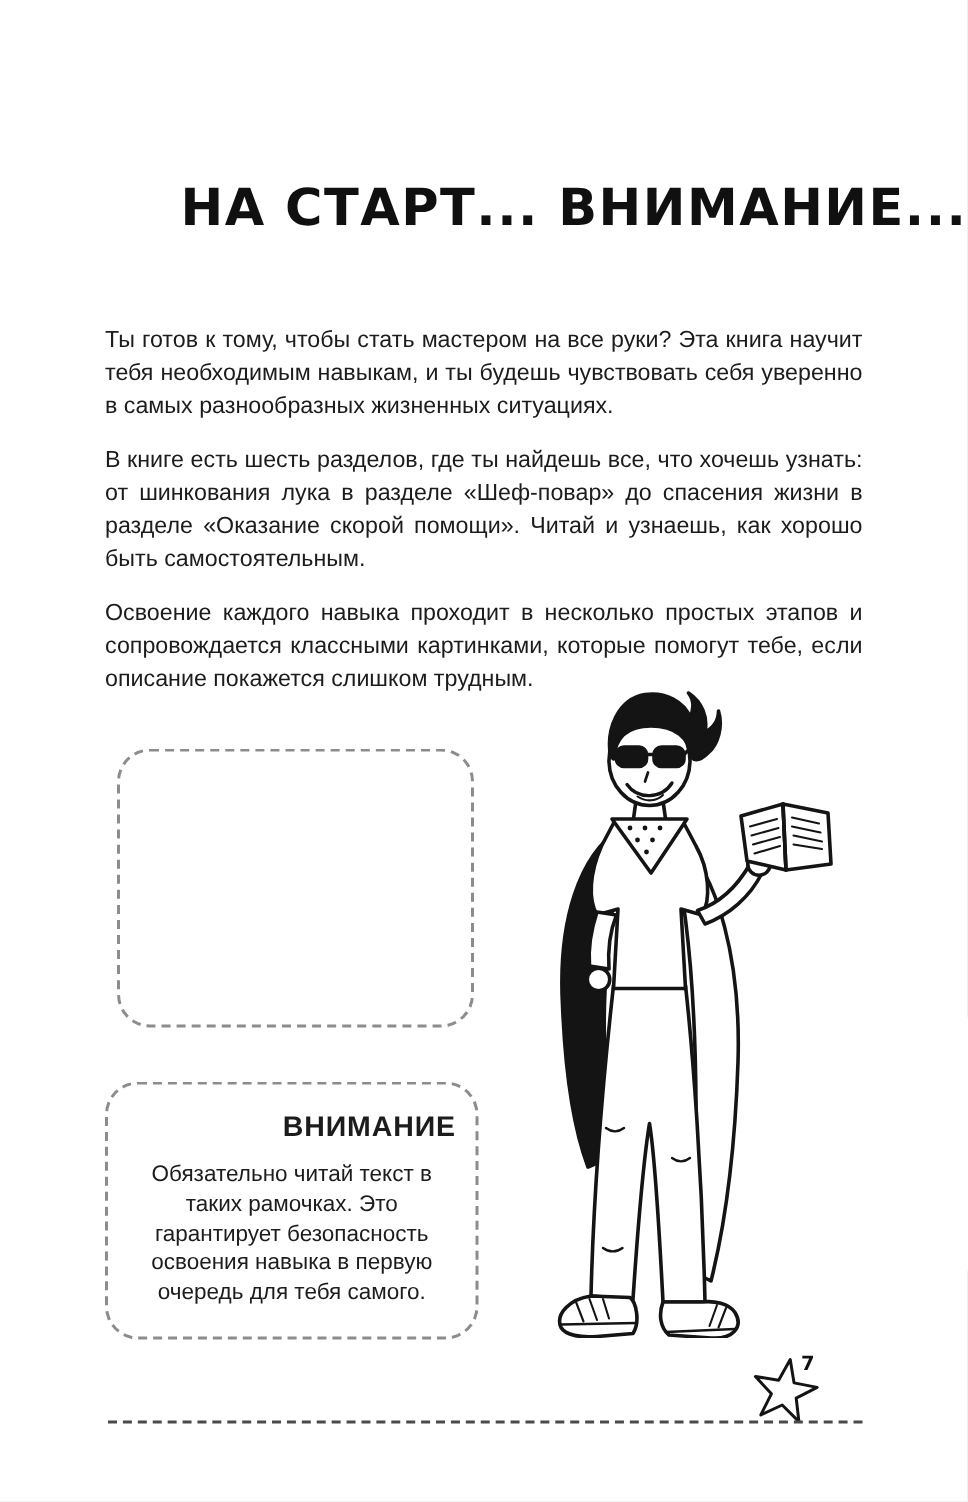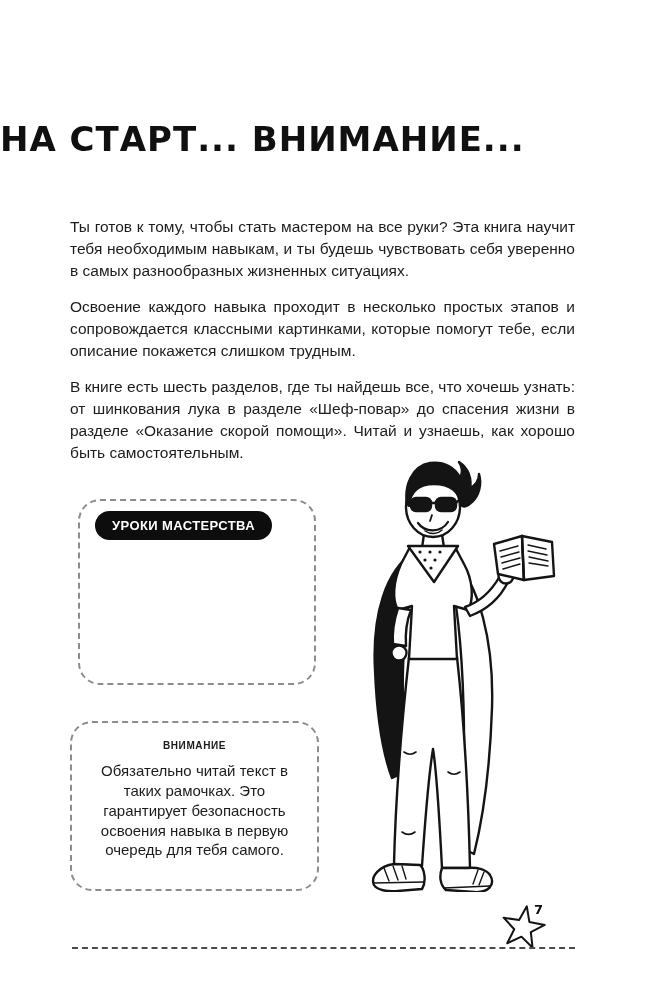--- a/index.html
+++ b/index.html
@@ -3,21 +3,21 @@
 <meta charset="utf-8">
 <style>
   html,body { margin:0; padding:0; background:#e8e8e8; }
   .page {
     position:relative; width:645px; height:1001px; margin:0 auto;
     background:#ffffff; overflow:hidden;
     font-family:"Liberation Sans", sans-serif; color:#1c1c1c;
   }
   .title {
     position:absolute; top:116px; left:0; right:0; margin:0;
-    text-align:left;
+    text-align:right;
     font-family:"DejaVu Sans", sans-serif;
     font-weight:bold; font-size:34px; line-height:1.36;
     letter-spacing:1px; color:#101010;
   }
   .body-text {
     position:absolute; top:216px; left:70px; width:505px;
     font-size:15.5px; line-height:1.42; text-align:justify;
   }
   .body-text p { margin:0 0 14px; }
   .dash-box {
@@ -28,21 +28,21 @@
   }
   .dash-box p { margin:0 0 9px; }
   .tip-box { left:78px; top:499px; width:238px; min-height:186px; }
   .tip-label-row { text-align:left; margin:-4px 0 10px 2px; }
   .tip-label {
     display:inline-block; background:#0d0d0d; color:#ffffff;
     border-radius:16px; padding:6px 17px;
     font-size:13px; font-weight:bold; letter-spacing:0.4px;
   }
   .warn-box { left:70px; top:721px; width:249px; min-height:170px; padding-top:16px; }
-  .warn-label { font-weight:bold; font-size:10px; letter-spacing:0.6px; margin:0 0 9px; }
+  .warn-label { font-weight:bold; font-size:19px; letter-spacing:0.6px; margin:0 0 9px;text-align:right; }
   .illustration { position:absolute; left:332px; top:452px; width:232px; height:440px; }
   .footer-star { position:absolute; left:498px; top:901px; width:52px; height:48px; }
   .pagenum {
     position:absolute; top:1px; right:7px;
     font-weight:bold; font-size:13px; color:#101010;
     font-family:"DejaVu Sans", sans-serif;
   }
   .footer-line {
     position:absolute; left:72px; top:947px; width:503px; height:0;
     border-top:2px dashed #4a4a4a;
@@ -52,28 +52,25 @@
 <body>
 
 <div class="page">
 
   <h1 class="title">
     <span>НА СТАРТ... ВНИМАНИЕ...</span><br>
   </h1>
 
   <div class="body-text">
     <p>Ты готов к тому, чтобы стать мастером на все руки? Эта книга научит тебя необходимым навыкам, и ты будешь чувствовать себя уверенно в самых разнообразных жизненных ситуациях.</p>
+    <p>В книге есть шесть разделов, где ты найдешь все, что хочешь узнать: от шинкования лука в разделе «Шеф-повар» до спасения жизни в разделе «Оказание скорой помощи». Читай и узнаешь, как хорошо быть самостоятельным.</p>
     <p>Освоение каждого навыка проходит в несколько простых этапов и сопровождается классными картинками, которые помогут тебе, если описание покажется слишком трудным.</p>
-    <p>В книге есть шесть разделов, где ты найдешь все, что хочешь узнать: от шинкования лука в разделе «Шеф-повар» до спасения жизни в разделе «Оказание скорой помощи». Читай и узнаешь, как хорошо быть самостоятельным.</p>
   </div>
 
   <div class="dash-box tip-box">
-    <div class="tip-label-row">
-      <span class="tip-label">УРОКИ МАСТЕРСТВА</span>
-    </div>
   </div>
 
   <div class="dash-box warn-box">
     <p class="warn-label">ВНИМАНИЕ</p>
     <p>Обязательно читай текст в таких рамочках. Это гарантирует безопасность освоения навыка в первую очередь для тебя самого.</p>
   </div>
 
   <div class="illustration">
     <svg viewBox="0 0 232 440" width="232" height="440">
       <g stroke="#141414" stroke-width="2.4" fill="none" stroke-linejoin="round" stroke-linecap="round">

